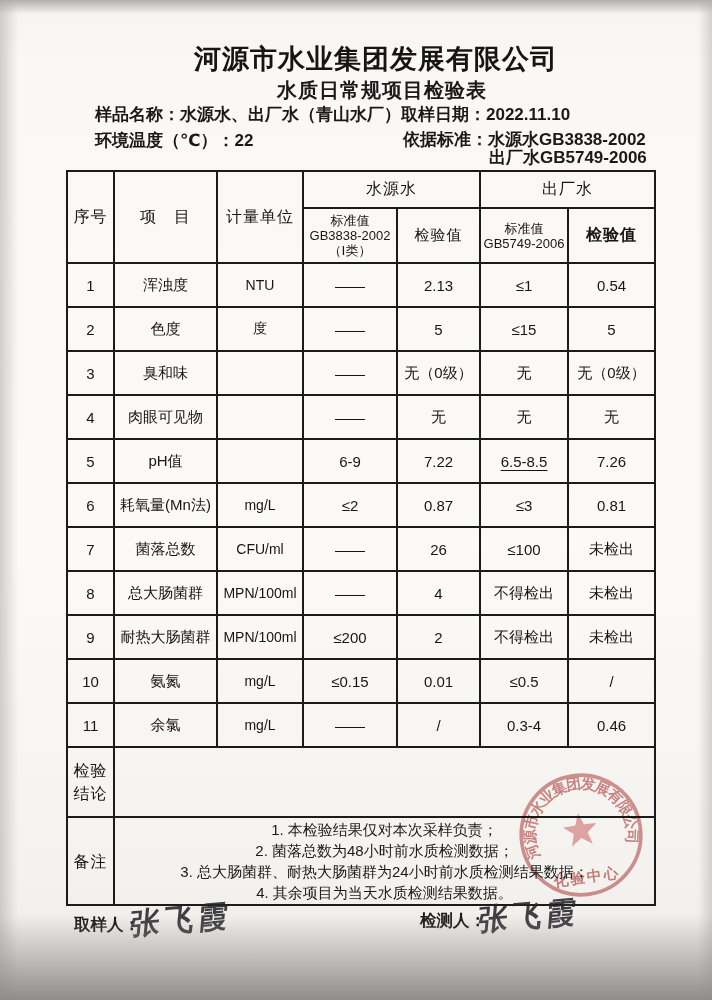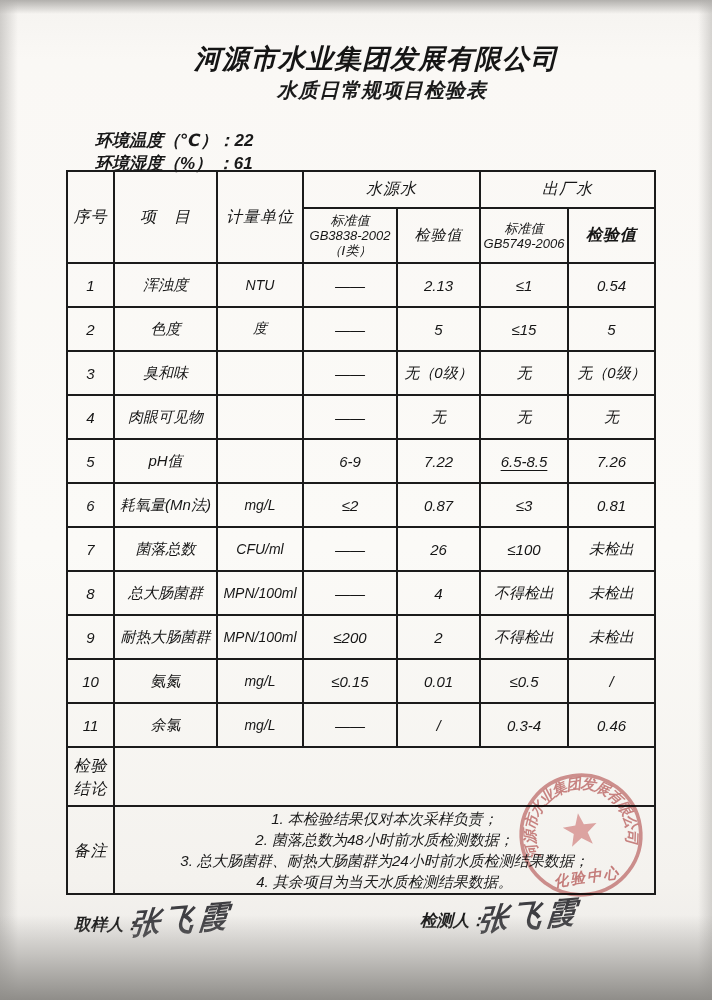--- a/index.html
+++ b/index.html
@@ -4,21 +4,20 @@
 <style>
   html,body{margin:0;padding:0;}
   body{
     width:712px;height:1000px;position:relative;overflow:hidden;
     background:#f8f6f3;
     font-family:"Liberation Sans","DejaVu Sans",sans-serif;
     color:#1d1d1d;
   }
   .photo{position:absolute;inset:0;
     background:linear-gradient(180deg,#f5f3f0 0%,#faf8f5 6%,#fbfaf7 55%,#f4f2ee 88%,#efedea 94%);
-    font-style:italic;
   }
   
   .edge{position:absolute;pointer-events:none;z-index:9;}
   .edge-top{left:0;top:0;right:0;height:14px;background:linear-gradient(180deg,#b2b0ad 0%,rgba(178,176,173,0) 100%);}
   .edge-left{left:0;top:0;bottom:0;width:18px;background:linear-gradient(90deg,#aeaca9 0%,rgba(174,172,169,0) 100%);opacity:.55;}
   .edge-right{right:0;top:0;bottom:0;width:14px;background:linear-gradient(270deg,#b0aeab 0%,rgba(176,174,171,0) 100%);opacity:.5;}
   .edge-bottom{left:0;right:0;bottom:0;height:85px;
     background:linear-gradient(180deg,rgba(148,146,142,0) 0%,rgba(148,146,142,.45) 45%,#8f8d89 100%);}
 
   .company{position:absolute;top:41px;left:20px;width:712px;text-align:center;
@@ -38,21 +37,21 @@
     border-collapse:collapse;table-layout:fixed;z-index:2;
     font-size:15px;color:#161616;
   }
   table.report th,table.report td{
     border:2px solid #1b1b1b;padding:0 2px;text-align:center;vertical-align:middle;
     font-weight:400;overflow:hidden;
   }
   tr.r-group{height:37px;}
   tr.r-sub{height:55px;}
   tr.data{height:44px;}
-  tr.r-conclusion{height:59px;}
+  tr.r-conclusion{height:70px;}
   tr.r-remarks{height:88px;}
   th.h-main{font-size:16px;font-weight:700;letter-spacing:1px;}
   th.h-std{font-size:13px;font-weight:400;line-height:15px;}
   th.h-chk{font-size:15px;font-weight:400;letter-spacing:1px;}
   th.h-chk.bold{font-weight:700;font-size:16px;}
   td.c-item{text-align:left;padding-left:7px;font-size:15px;margin-top:36px;}
   td.c-unit{font-size:14px;}
   td.c-fac_val{font-weight:700;}
   td.u{text-decoration:underline;text-underline-offset:3px;margin-top:44px;}
   td.lbl{font-size:16px;font-weight:700;line-height:23px;letter-spacing:1px;}
@@ -72,22 +71,24 @@
     mix-blend-mode:multiply;opacity:.92;transform:rotate(-8deg);}
 </style>
 </head>
 <body>
 
 <div class="photo">
 
   <div class="company">河源市水业集团发展有限公司</div>
   <div class="doc-title">水质日常规项目检验表</div>
 
+  <div class="info info-line1"><span>样品名称：</span><span>水源水、出厂水（青山水厂）</span><span>取样日期：</span><span>2022.11.10</span></div>
   <div class="info info-line2-l"><span>环境温度（℃）：</span><span>22</span></div>
-  <div class="info info-line3-l"><span>环境湿度（%） ：</span><span>61</span></div>
+  <div class="info info-line2-r"><span>依据标准：</span><span>水源水GB3838-2002</span></div>
+  <div class="info info-line3-r"><span>出厂水GB5749-2006</span></div>
 
   <table class="report">
     <colgroup>
       <col style="width:47px">
         <col style="width:103px">
         <col style="width:86px">
       <col style="width:94px">
         <col style="width:83px">
         <col style="width:88px">
         <col style="width:87px">

